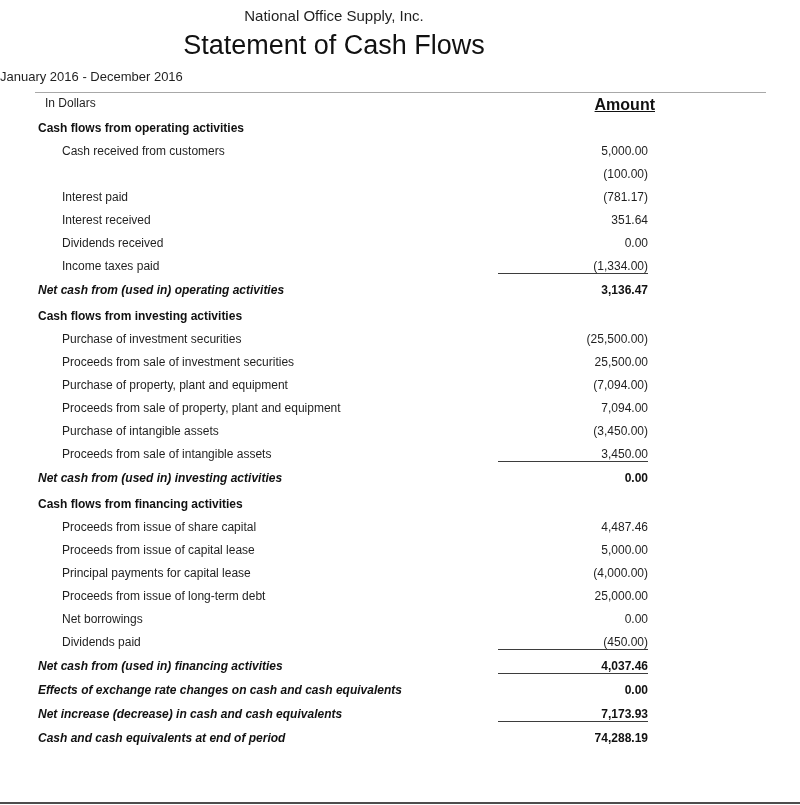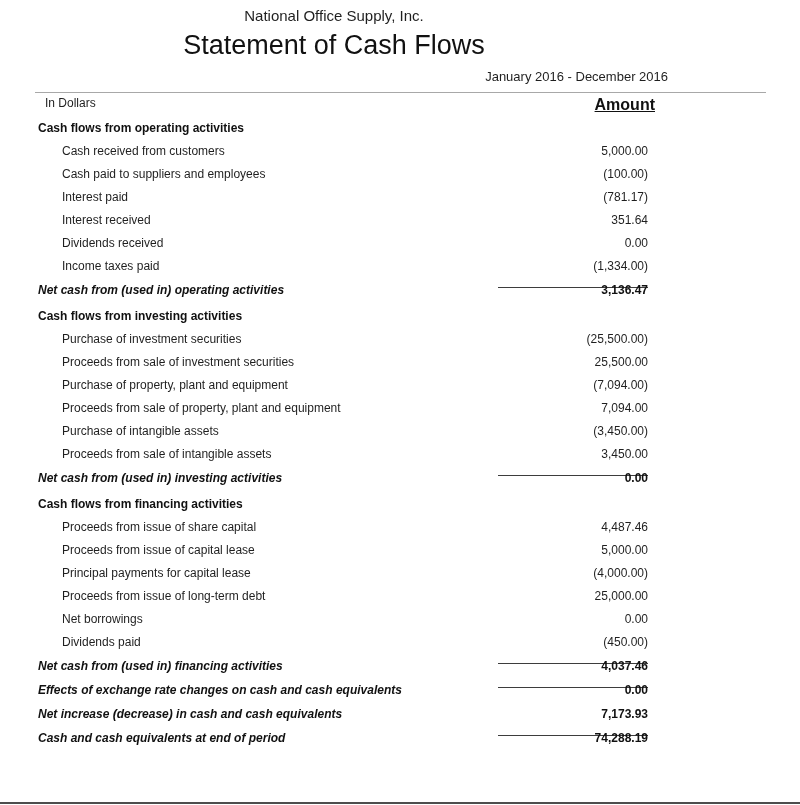--- a/index.html
+++ b/index.html
@@ -26,21 +26,21 @@
   }
   .title {
     text-align: center;
     font-size: 27px;
     font-weight: 400;
     margin-top: 6px;
     color: #111111;
     letter-spacing: 0px;
   }
   .period {
-    text-align: right;
+    text-align: left;
     font-size: 13px;
     margin-top: 8px;
     color: #1f1f1f;
   }
   .toprule {
     position: absolute;
     left: 35px;
     width: 731px;
     top: 92px;
     height: 0;
@@ -117,21 +117,21 @@
     text-align: right;
     white-space: nowrap;
     color: #1f1f1f;
   }
   .row.total .amount {
     font-weight: 700;
     color: #111111;
   }
   .row .amount.rule-below {
     border-bottom: 1px solid #3d3d3d;
-    padding-bottom: 14px;
+    padding-bottom: 0;
   }
   .frame-bottom {
     position: absolute;
     left: 0;
     bottom: 1px;
     width: 800px;
     height: 2px;
     background: #4d4d4d;
   }
 </style>
@@ -149,21 +149,20 @@
   </div>
   <div id="rows">
       <div class="row section">
         <div class="label">Cash flows from operating activities</div>
       </div>
       <div class="row detail">
         <div class="label">Cash received from customers</div>
         <div class="amount">5,000.00</div>
       </div>
       <div class="row detail">
-        <div class="label">Cash paid to suppliers and employees</div>
         <div class="amount">(100.00)</div>
       </div>
       <div class="row detail">
         <div class="label">Interest paid</div>
         <div class="amount">(781.17)</div>
       </div>
       <div class="row detail">
         <div class="label">Interest received</div>
         <div class="amount">351.64</div>
       </div>

